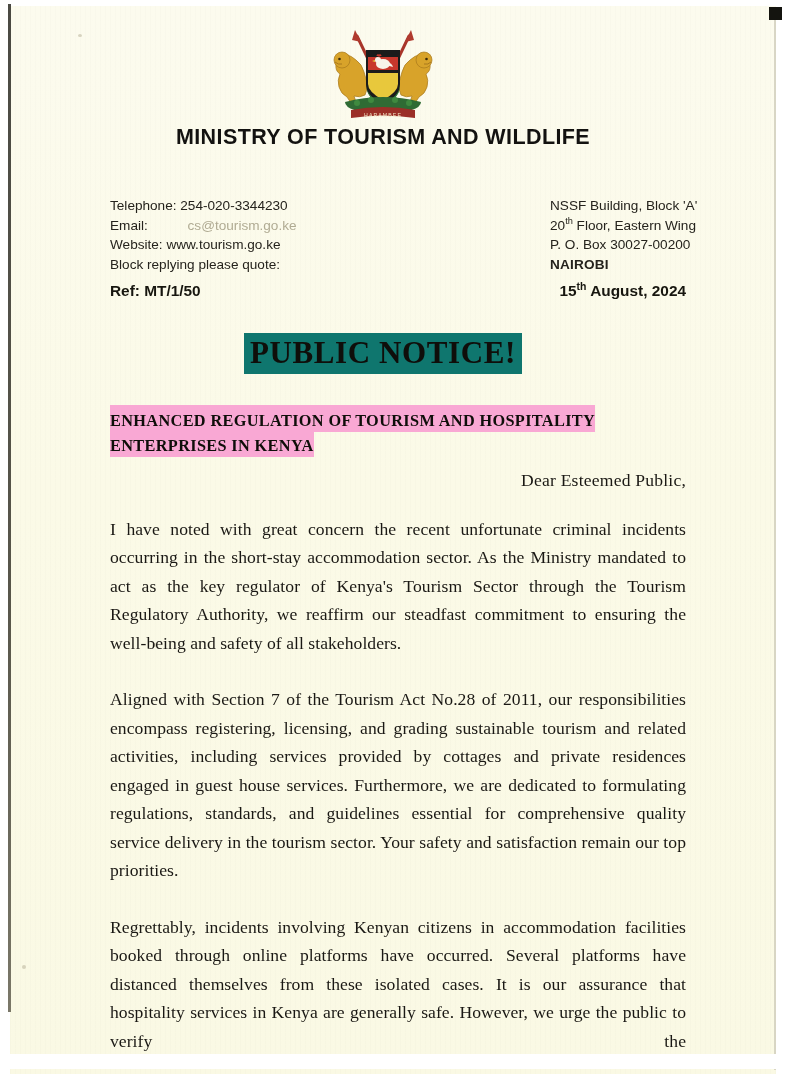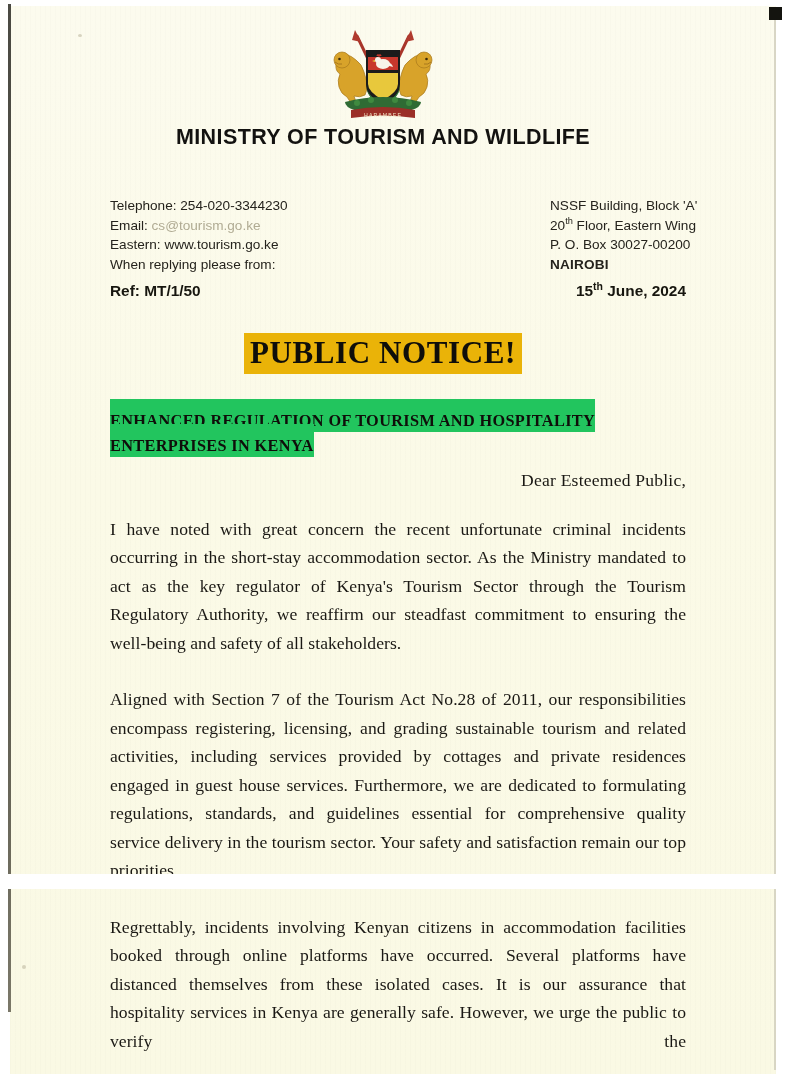--- a/index.html
+++ b/index.html
@@ -12,21 +12,21 @@
     width: 790px;
     height: 1089px;
     overflow: hidden;
     font-family: "Liberation Serif", "DejaVu Serif", serif;
   }
 
   
   .scan {
     position: relative;
     width: 790px;
-    height: 889px;
+    height: 1069px;
     background: #ffffff;
   }
   .paper {
     position: absolute;
     left: 10px;
     top: 6px;
     width: 766px;
     height: 1068px;
     background:
       linear-gradient(180deg, #fcfbee 0%, #fbfae7 45%, #faf9e4 100%);
@@ -156,20 +156,21 @@
   .contacts .col-right {
     position: absolute;
     left: 392px;
     top: 0;
     width: 200px;
     text-align: left;
     margin-left: 48px;
   }
   .faded {
     color: #b0ab93;
+    margin-left: 36px;
   }
   .bold {
     font-weight: 700;
     letter-spacing: .2px;
   }
   sup {
     font-size: .68em;
     vertical-align: super;
     line-height: 0;
   }
@@ -205,44 +206,44 @@
     width: 766px;
     text-align: center;
   }
   .notice-title {
     display: inline-block;
     font-family: "Liberation Serif", "DejaVu Serif", serif;
     font-size: 31px;
     font-weight: 700;
     letter-spacing: .6px;
     color: #0f0e0a;
-    background: #eab308;
+    background: #0f766e;
     padding: 2px 6px 3px 6px;
   }
 
   
   .subject {
     position: absolute;
     left: 110px;
     top: 408px;
     width: 578px;
     font-family: "Liberation Serif", "DejaVu Serif", serif;
     font-size: 16.3px;
     font-weight: 700;
     letter-spacing: .35px;
     line-height: 25px;
     color: #0f0e0a;
     text-align: justify;
     text-align-last: left;
   }
   .subject .hl {
-    background: #22c55e;
+    background: #f9a8d4;
     box-decoration-break: clone;
     -webkit-box-decoration-break: clone;
-    padding: 12px 0 2px 0;
+    padding: 6px 0 2px 0;
   }
 
   
   .body-text {
     position: absolute;
     left: 110px;
     top: 466px;
     width: 576px;
     font-family: "Liberation Serif", "DejaVu Serif", serif;
     font-size: 17.6px;
@@ -340,36 +341,36 @@
       <div class="col-left">
         <div>
           <span>Telephone:</span>
           <span>254-020-3344230</span>
         </div>
         <div>
           <span>Email:</span>
           <span class="faded">cs@tourism.go.ke</span>
         </div>
         <div>
-          <span>Eastern:</span>
+          <span>Website:</span>
           <span>www.tourism.go.ke</span>
         </div>
-        <div>When replying please from:</div>
+        <div>Block replying please quote:</div>
       </div>
       <div class="col-right">
         <div>NSSF Building, Block 'A'</div>
         <div><span>20</span><sup>th</sup><span> Floor, Eastern Wing</span></div>
         <div>P. O. Box 30027-00200</div>
         <div class="bold">NAIROBI</div>
       </div>
     </div>
 
     <div class="refrow">
       <div class="ref">Ref: MT/1/50</div>
-      <div class="date"><span>15</span><sup>th</sup><span> June, 2024</span></div>
+      <div class="date"><span>15</span><sup>th</sup><span> August, 2024</span></div>
     </div>
 
     <div class="notice-wrap">
       <span class="notice-title">PUBLIC NOTICE!</span>
     </div>
 
     <div class="subject">
       <div><span class="hl">ENHANCED REGULATION OF TOURISM AND HOSPITALITY</span></div>
       <div><span class="hl">ENTERPRISES IN KENYA</span></div>
     </div>

